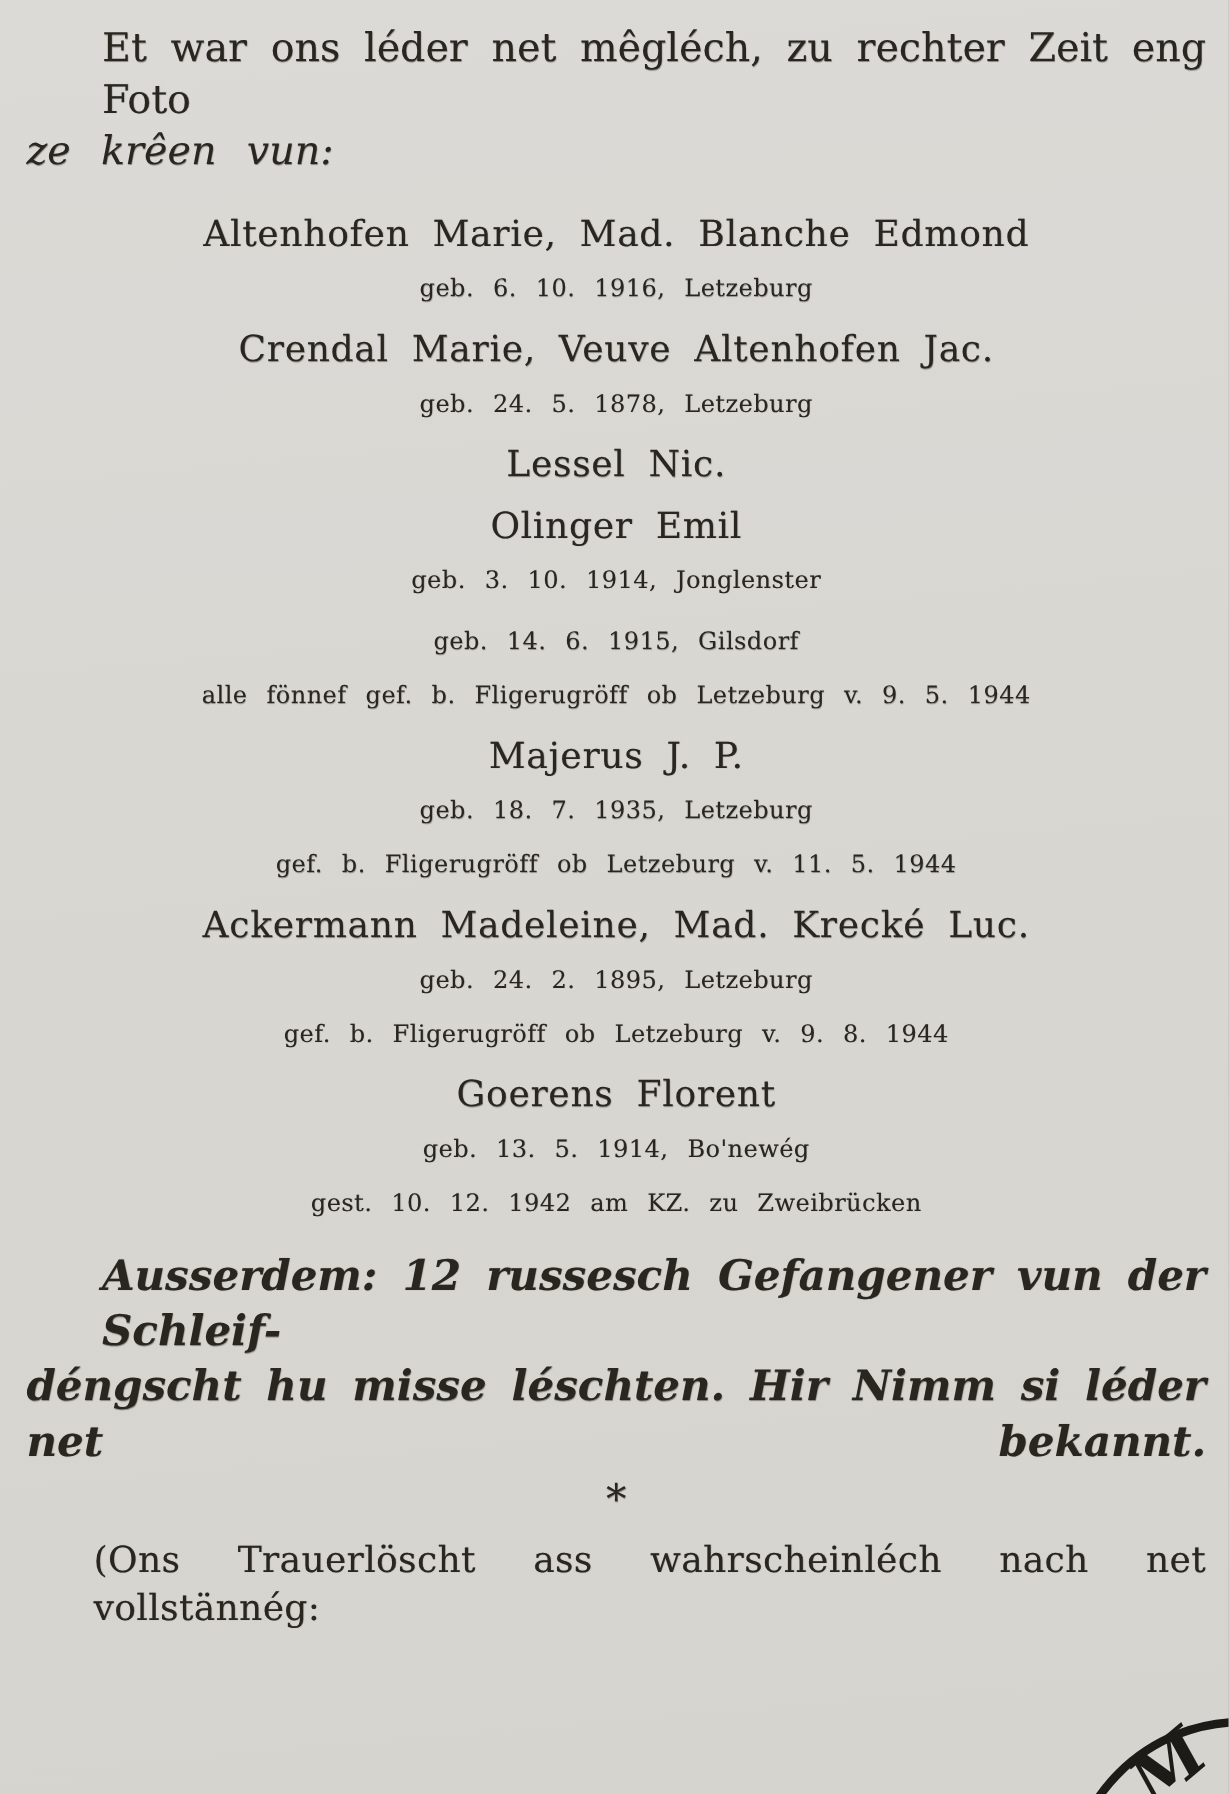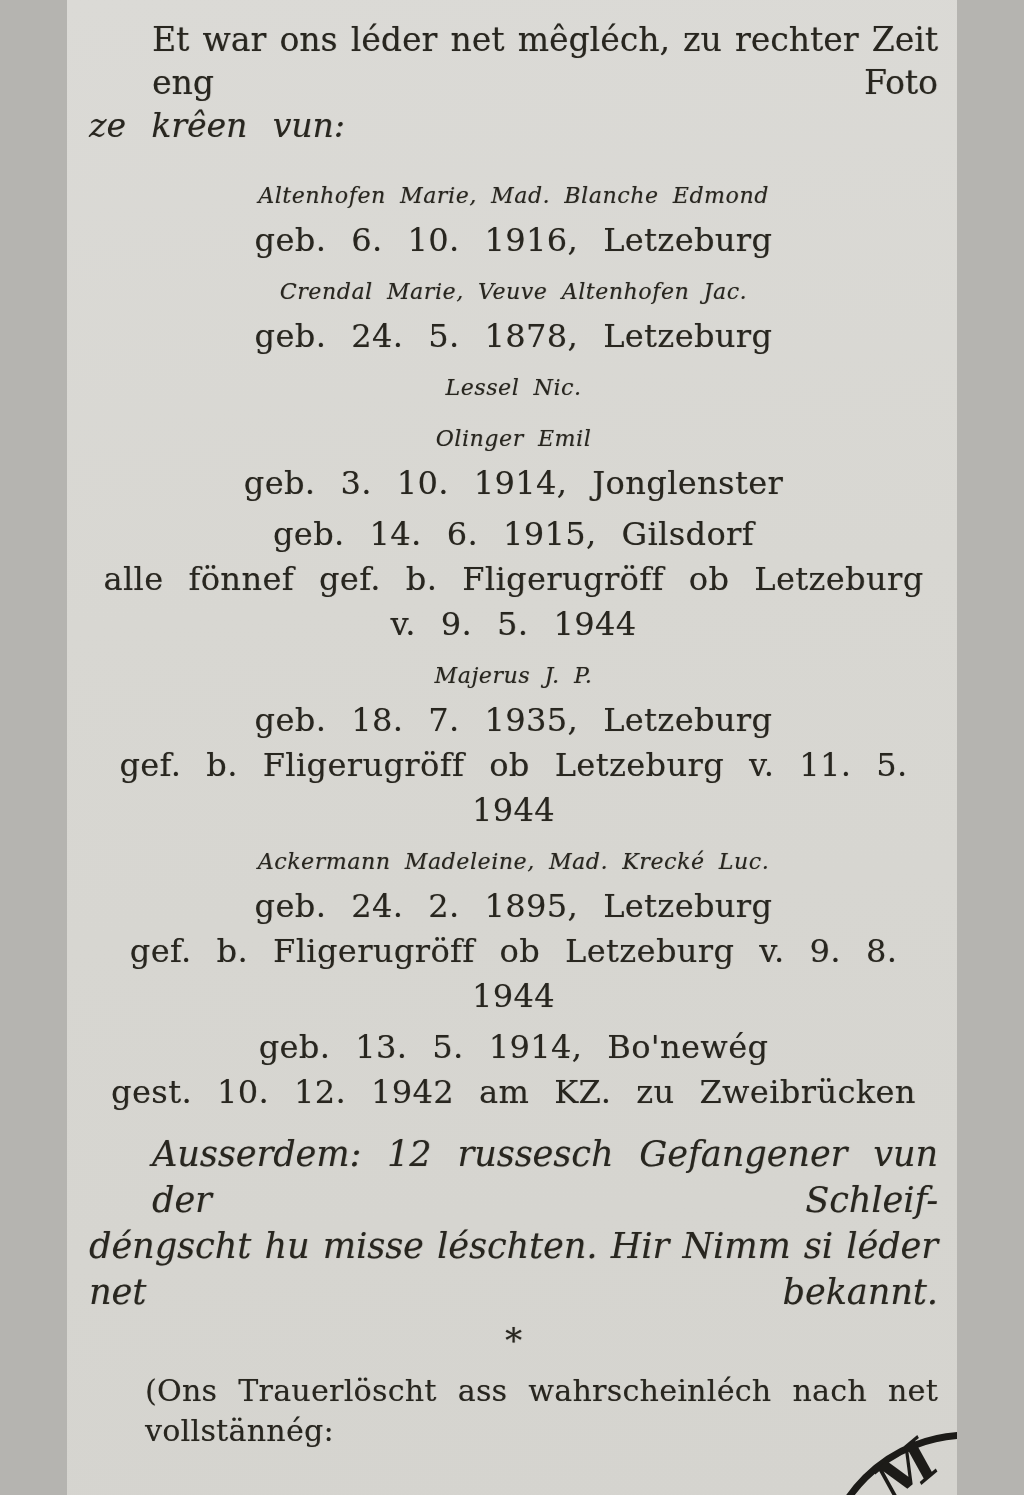--- a/index.html
+++ b/index.html
@@ -2,21 +2,21 @@
 <html><head>
 <meta charset="utf-8">
 <style>
   html, body {
     margin: 0;
     padding: 0;
     background: #b5b4b0;
   }
   .paper {
     position: relative;
-    width: 890px;
+    width: 1024px;
     height: 1495px;
     margin: 0 auto;
     background: linear-gradient(175deg, #dbdad6 0%, #d8d7d2 40%, #d5d4cf 100%);
     color: #28261f;
     font-family: "DejaVu Serif", "Liberation Serif", serif;
     overflow: hidden;
   }
   .content {
     position: absolute;
     left: 22px;
@@ -34,46 +34,46 @@
     padding-left: 63px;
     text-align: justify;
     text-align-last: justify;
   }
   .intro-line.second { word-spacing: 0.45em; font-style: italic; }
 
   
   .entries { text-align: center; }
   .entry { margin-bottom: 6px; }
   .entry-name {
-    font-style: italic;
-    font-size: 22px;
+    font-size: 30px;
     line-height: 45px;
     letter-spacing: 0.6px;
     word-spacing: 0.3em;
     text-shadow: 0.4px 0.4px 0.8px rgba(35,33,28,0.45);
   }
   .entry-line {
-    font-size: 32px;
+    font-size: 20px;
     line-height: 45px;
     word-spacing: 0.45em;
     letter-spacing: 0.4px;
     text-shadow: 0.3px 0.3px 0.7px rgba(35,33,28,0.4);
   }
 
   
   .addendum {
     margin-top: 16px;
     font-style: italic;
     font-size: 35px;
     line-height: 46px;
     text-shadow: 0.4px 0.4px 0.8px rgba(35,33,28,0.45);
   }
   .addendum .jline {
     text-align: justify;
     text-align-last: justify;
+    font-weight: bold;
   }
   .addendum .indent { padding-left: 63px; }
 
   .separator {
     text-align: center;
     font-size: 34px;
     line-height: 42px;
     margin-top: 4px;
     text-shadow: 0.4px 0.4px 0.8px rgba(35,33,28,0.45);
   }
@@ -144,20 +144,21 @@
         <div class="entry-line">gef. b. Fligerugröff ob Letzeburg v. 11. 5. 1944</div>
       </div>
 
       <div class="entry">
         <div class="entry-name">Ackermann Madeleine, Mad. Krecké Luc.</div>
         <div class="entry-line">geb. 24. 2. 1895, Letzeburg</div>
         <div class="entry-line">gef. b. Fligerugröff ob Letzeburg v. 9. 8. 1944</div>
       </div>
 
       <div class="entry">
+        <div class="entry-name">Goerens Florent</div>
         <div class="entry-line">geb. 13. 5. 1914, Bo'newég</div>
         <div class="entry-line">gest. 10. 12. 1942 am KZ. zu Zweibrücken</div>
       </div>
 
     </div>
 
     <div class="addendum">
       <div class="jline indent">Ausserdem: 12 russesch Gefangener vun der Schleif-</div>
       <div class="jline">déngscht hu misse léschten. Hir Nimm si léder net bekannt.</div>
     </div>

